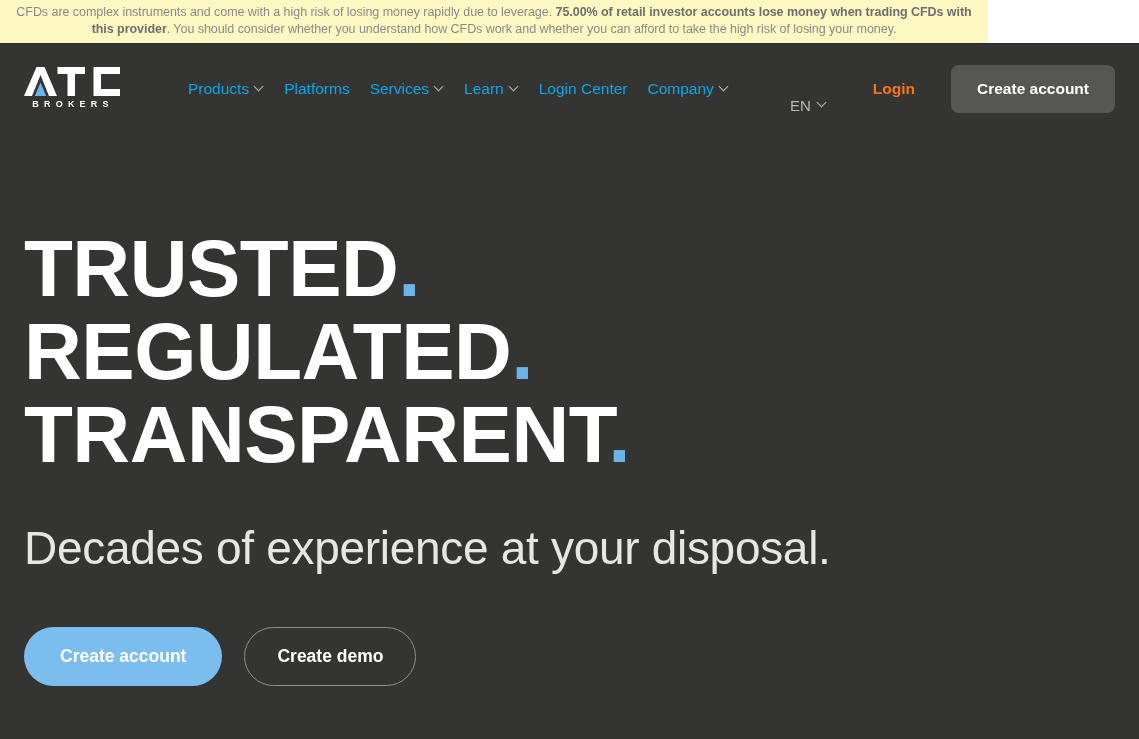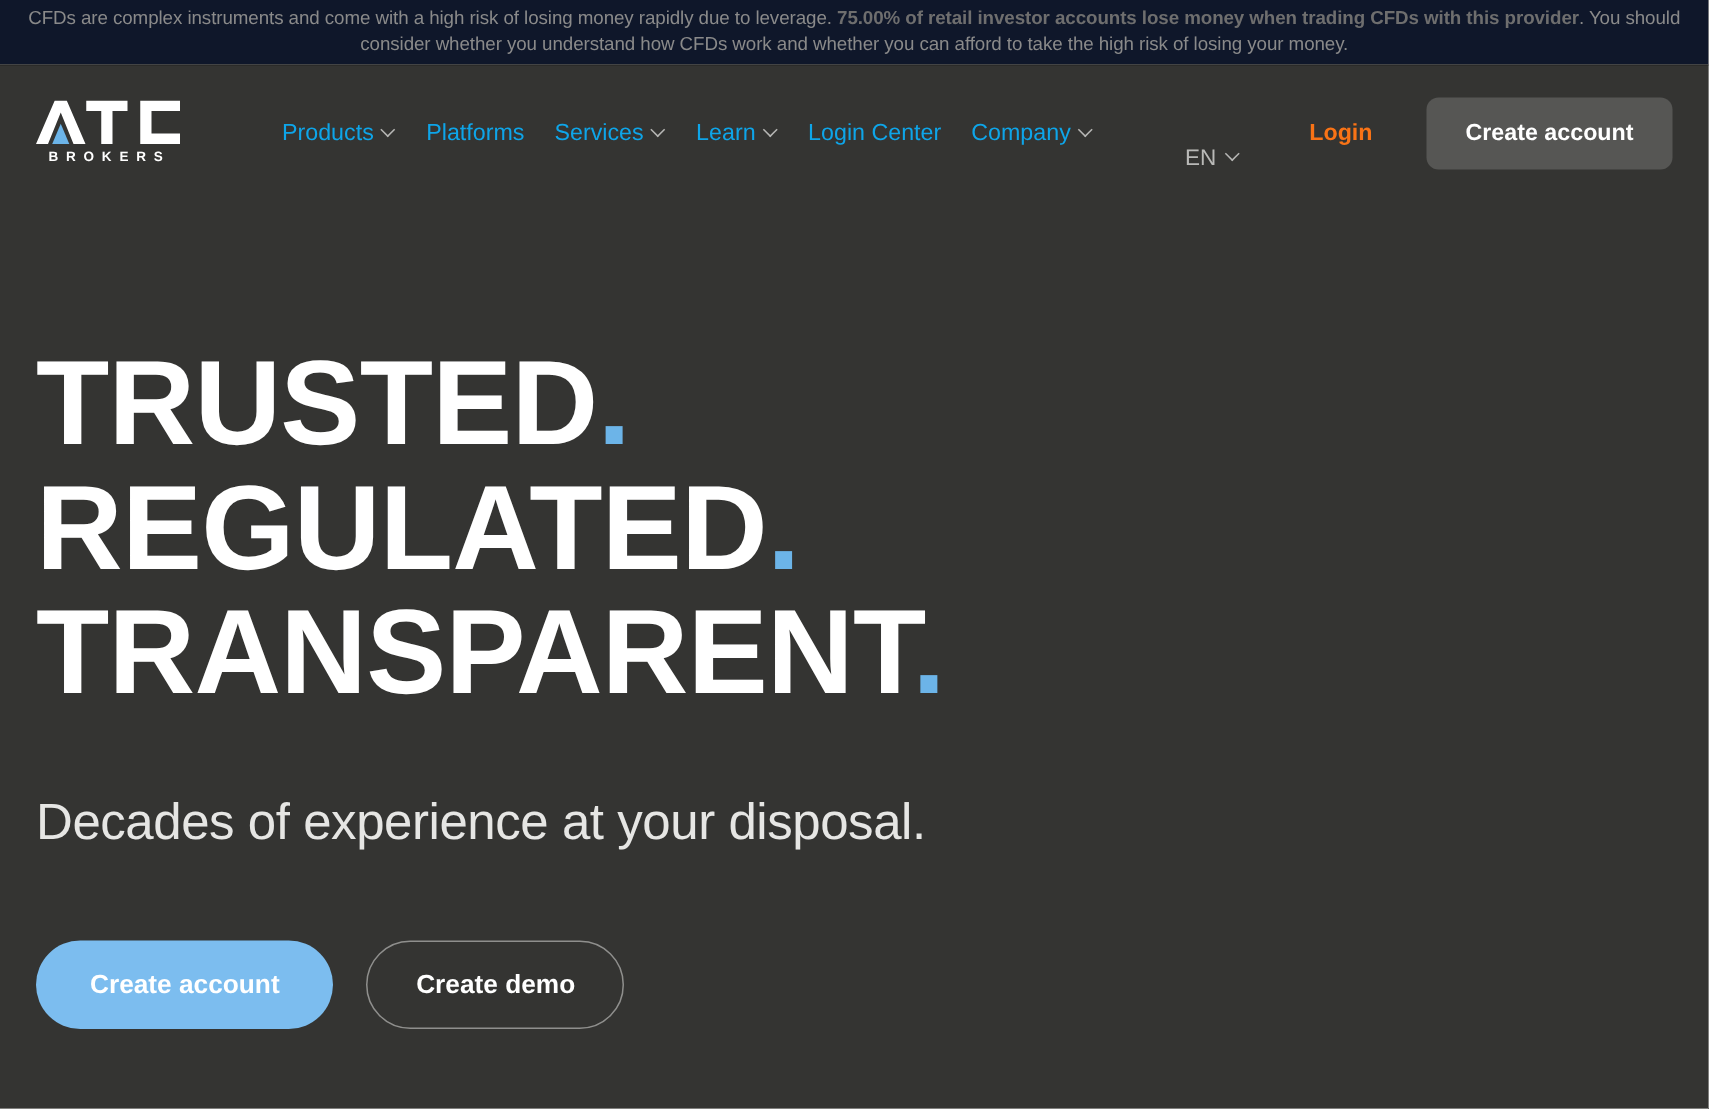--- a/index.html
+++ b/index.html
@@ -11,23 +11,23 @@
   }
 
   body {
     font-family: "Liberation Sans", sans-serif;
     background: #ffffff;
     -webkit-font-smoothing: antialiased;
   }
 
   
   .disclaimer {
-    width: 1139px;
+    width: 988px;
     height: 43px;
-    background: #0f172a;
+    background: #fef9c3;
     color: #8a8a8a;
     font-size: 12.5px;
     line-height: 16.5px;
     text-align: center;
     padding: 4px 14px 0 14px;
     letter-spacing: -0.05px;
   }
   .disclaimer b { color: #6e6e6e; font-weight: 700; }
 
   
@@ -152,21 +152,21 @@
     font-size: 80px;
     line-height: 83px;
     letter-spacing: -0.5px;
     white-space: nowrap;
   }
   .dot { color: #6cb4e8; }
 
   .subhead {
     color: #e6e6e4;
     font-weight: 300;
-    font-size: 34px;
+    font-size: 46px;
     line-height: 52px;
     margin-top: 46px;
     letter-spacing: -0.3px;
     white-space: nowrap;
   }
 
   .cta-row {
     display: flex;
     align-items: center;
     gap: 22px;

